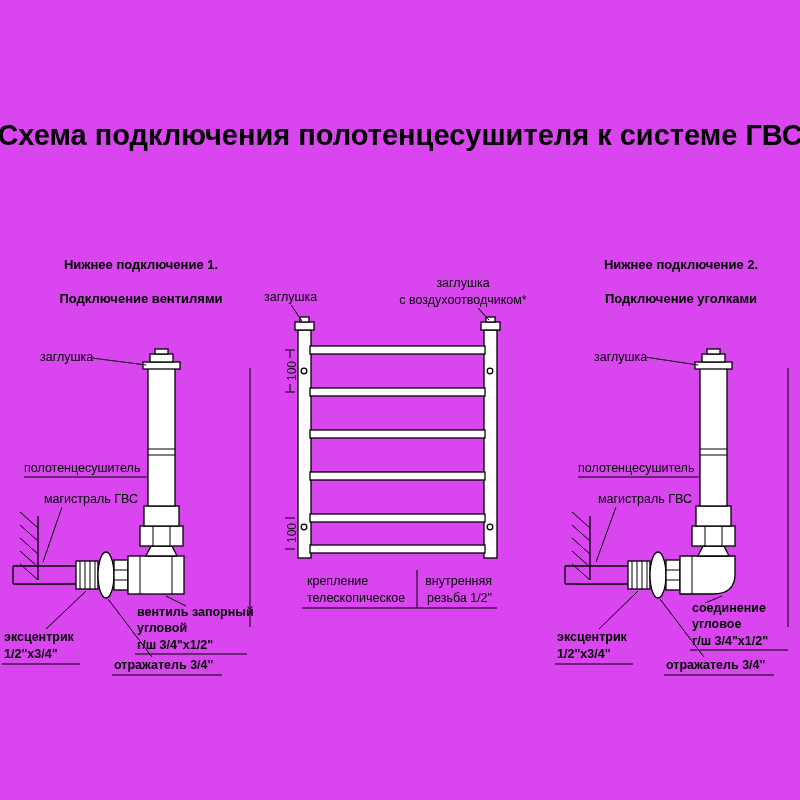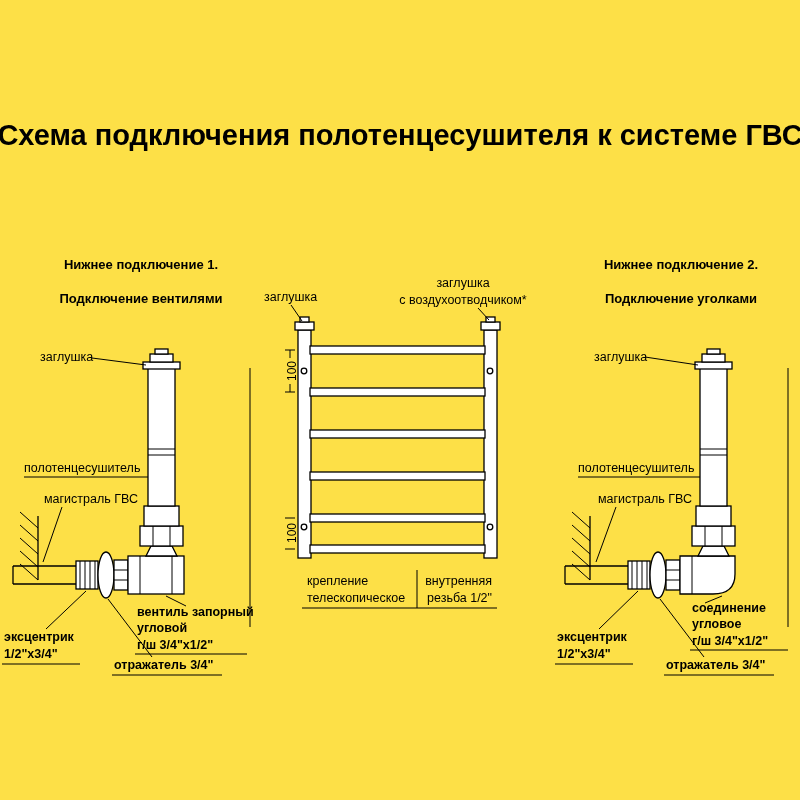--- a/index.html
+++ b/index.html
@@ -1,16 +1,16 @@
 <!DOCTYPE html>
 <html><head>
 <meta charset="utf-8">
 <style>
   html,body{margin:0;padding:0;background:#fff;}
-  .page{position:relative;width:800px;height:800px;background:#fde047;overflow:hidden;}
+  .page{position:relative;width:800px;height:800px;background:#d946ef;overflow:hidden;}
   svg text{font-family:"Liberation Sans","DejaVu Sans",sans-serif;fill:#000;}
   .ttl{font-size:29px;font-weight:bold;}
   .h{font-size:13px;font-weight:bold;}
   .t{font-size:12.5px;}
   .tb{font-size:12.5px;font-weight:bold;}
   .dim{font-size:12px;}
   .s{stroke:#000;stroke-width:1.3;fill:none;}
   .sf{stroke:#000;stroke-width:1.3;fill:#fff;}
   .thin{stroke:#000;stroke-width:1;fill:none;}
 </style>

